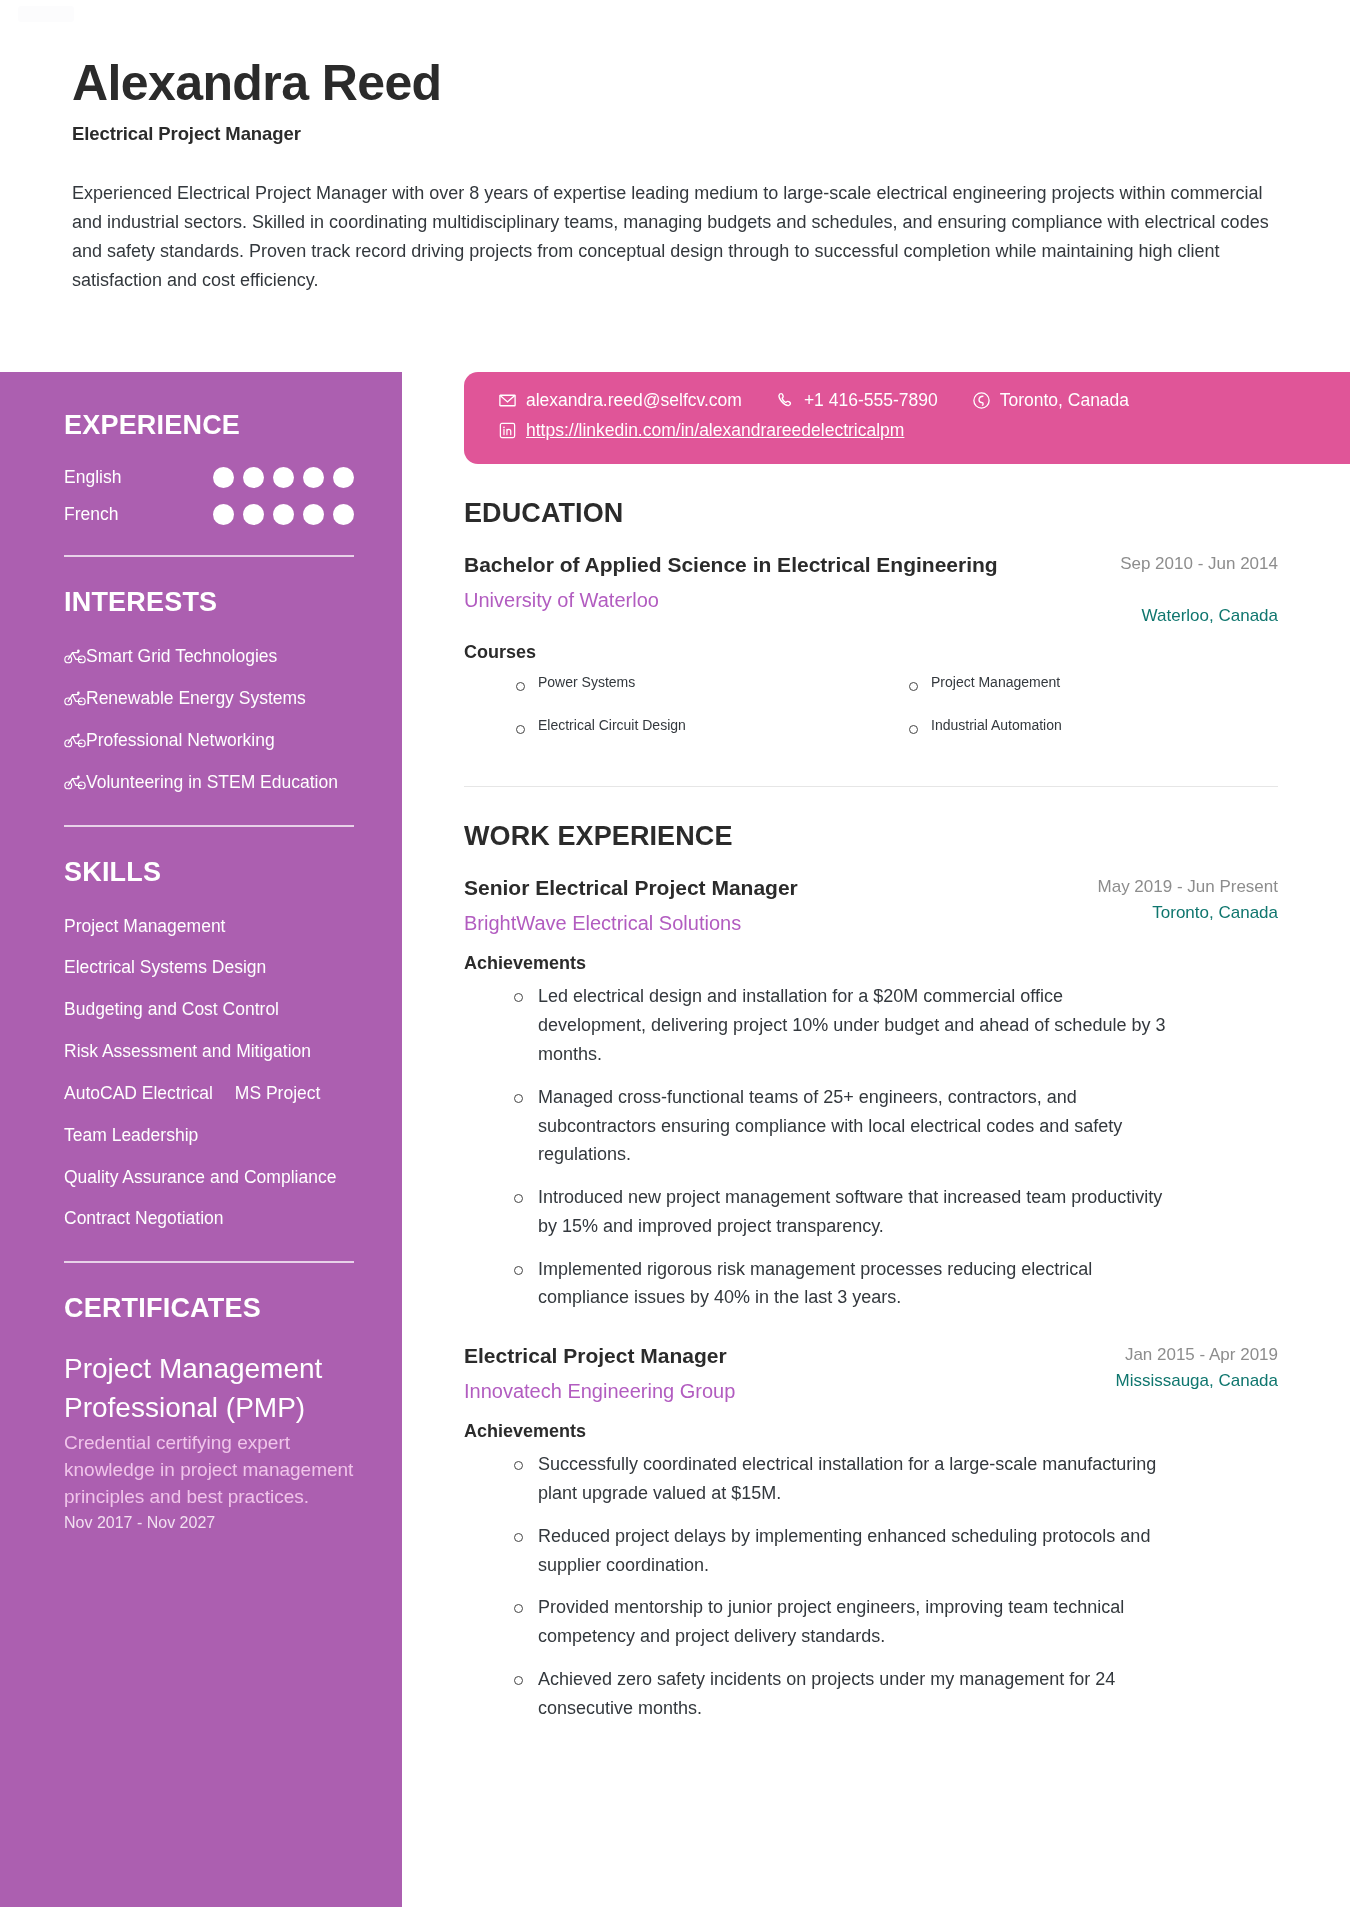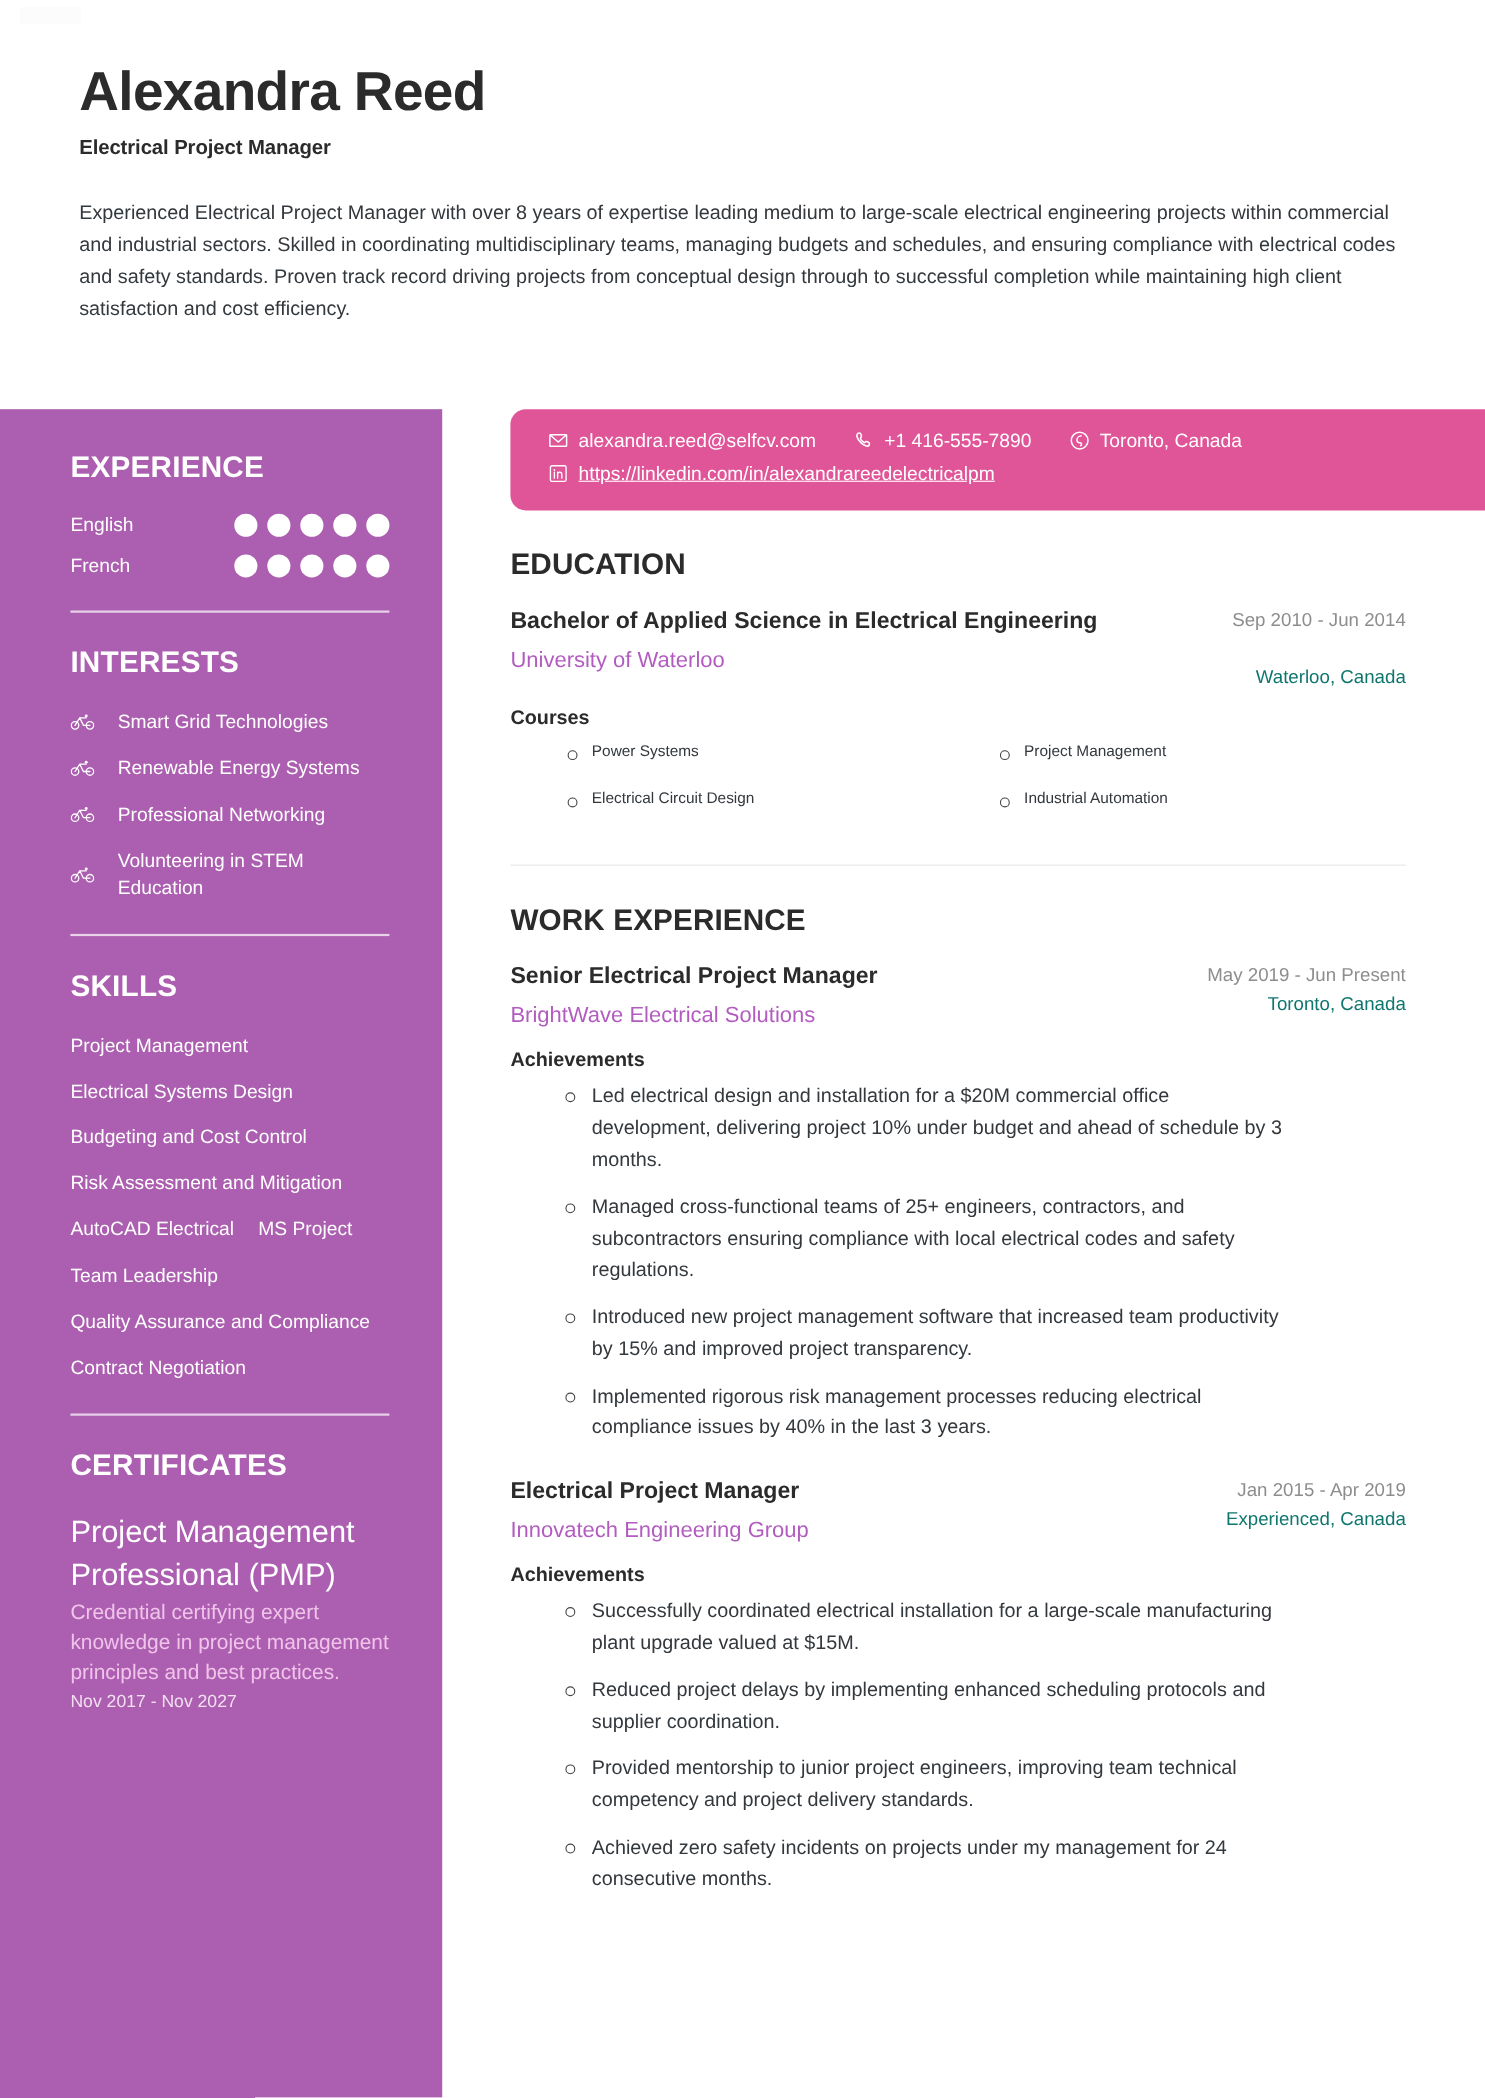--- a/index.html
+++ b/index.html
@@ -89,21 +89,21 @@
   .dot {
     width: 21px; height: 21px;
     border-radius: 50%;
     background: #ffffff;
   }
 
   
   .interest-row {
     display: flex;
     align-items: center;
-    gap: 21px;
+    gap: 0;
     margin-bottom: 18px;
   }
   .interest-row:last-child { margin-bottom: 0; }
   .bike-icon { flex: 0 0 22px; width: 22px; height: 16px; }
   .interest-label {
     font-size: 17.5px;
     line-height: 1.38;
     color: #ffffff;
   }
 
@@ -506,21 +506,21 @@
         </div>
 
         <div class="exp-block">
           <div class="entry-head">
             <div class="entry-left">
               <div class="entry-title">Electrical Project Manager</div>
               <div class="entry-org">Innovatech Engineering Group</div>
             </div>
             <div class="entry-right">
               <div class="entry-date">Jan 2015 - Apr 2019</div>
-              <div class="entry-loc" style="margin-top:6px">Experienced, Canada</div>
+              <div class="entry-loc" style="margin-top:6px">Mississauga, Canada</div>
             </div>
           </div>
           <div class="sub-label">Achievements</div>
           <div class="ach-list">
             <div class="ach-item">Successfully coordinated electrical installation for a large-scale manufacturing plant upgrade valued at $15M.</div>
             <div class="ach-item">Reduced project delays by implementing enhanced scheduling protocols and supplier coordination.</div>
             <div class="ach-item">Provided mentorship to junior project engineers, improving team technical competency and project delivery standards.</div>
             <div class="ach-item">Achieved zero safety incidents on projects under my management for 24 consecutive months.</div>
           </div>
         </div>

